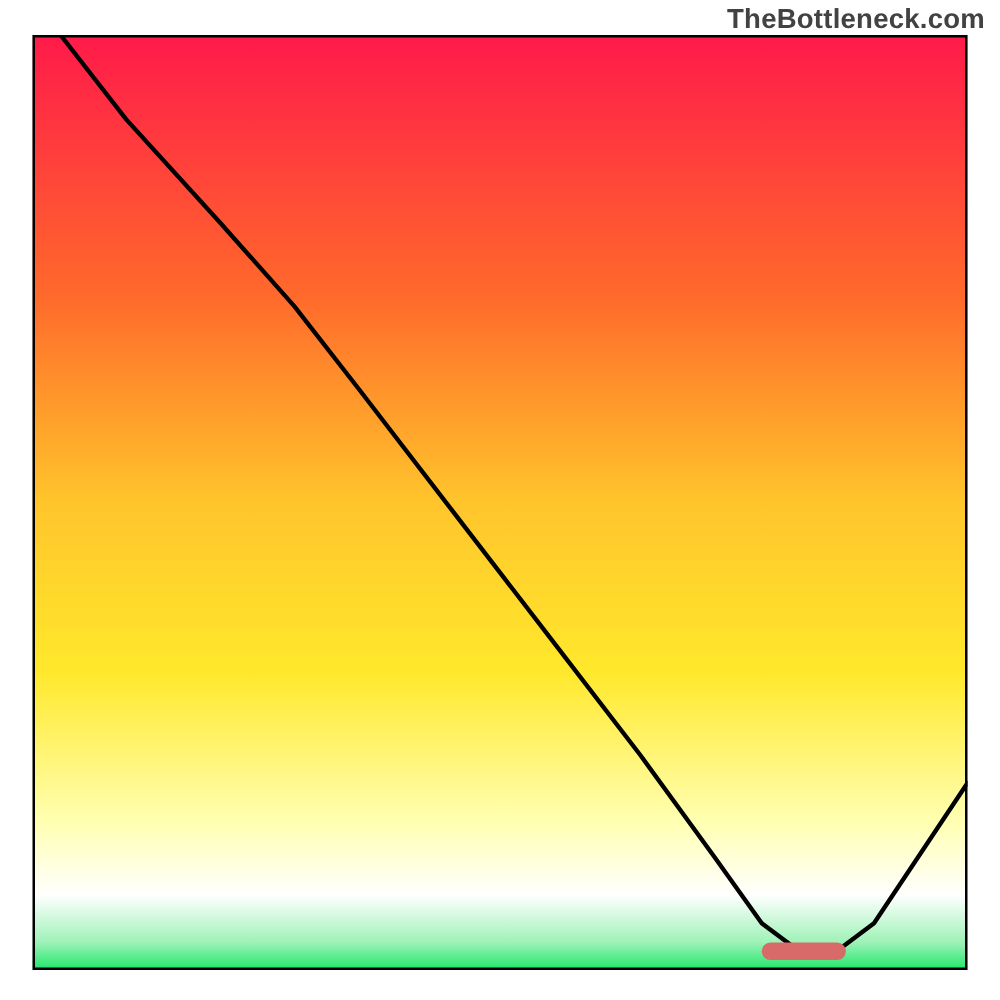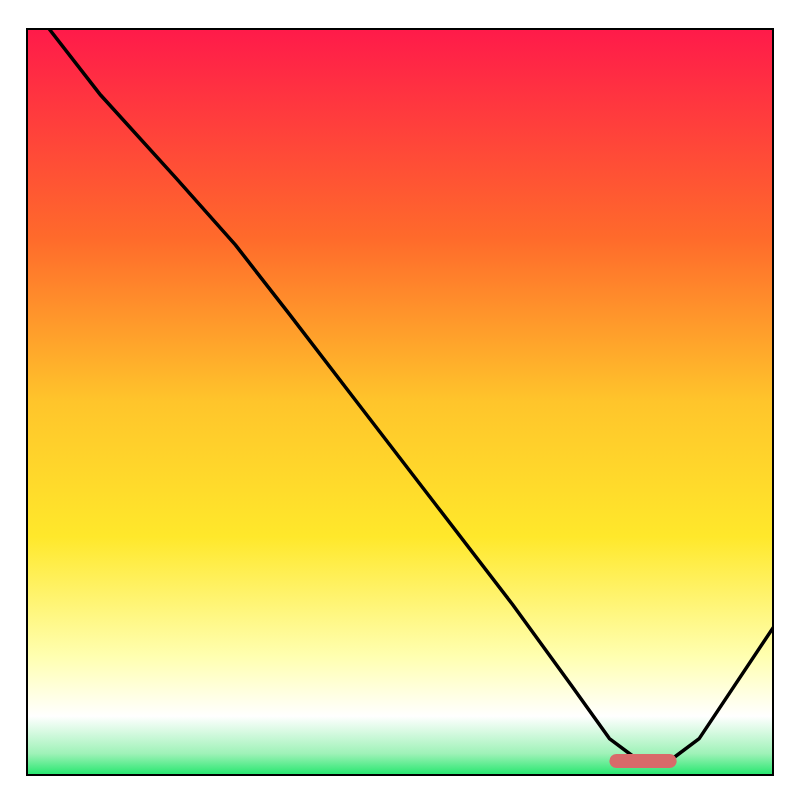--- a/index.html
+++ b/index.html
@@ -33,20 +33,21 @@
     height: 748px;
   }
   .plot-container svg {
     display: block;
   }
 </style>
 </head>
 <body>
 
 <div class="frame">
+  <div class="watermark">TheBottleneck.com</div>
 
   <div class="plot-container">
     <svg id="plot-svg" width="748" height="748" viewBox="0 0 748 748" preserveAspectRatio="none">
       <defs>
         <linearGradient id="bg-grad" x1="0" y1="0" x2="0" y2="1">
             <stop offset="0%" stop-color="#ff1a4a"></stop>
             <stop offset="28.000000000000004%" stop-color="#ff6a2b"></stop>
             <stop offset="50%" stop-color="#ffc52b"></stop>
             <stop offset="68%" stop-color="#ffe82b"></stop>
             <stop offset="84%" stop-color="#ffffb0"></stop>

